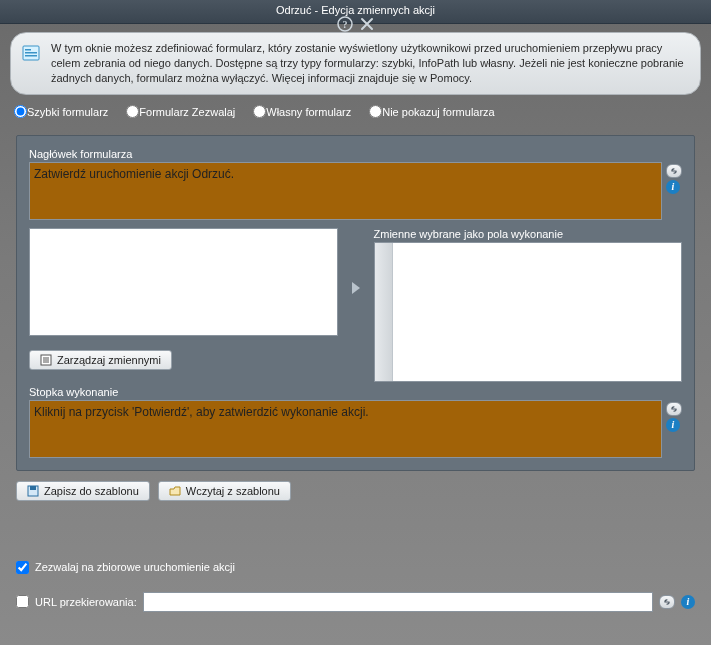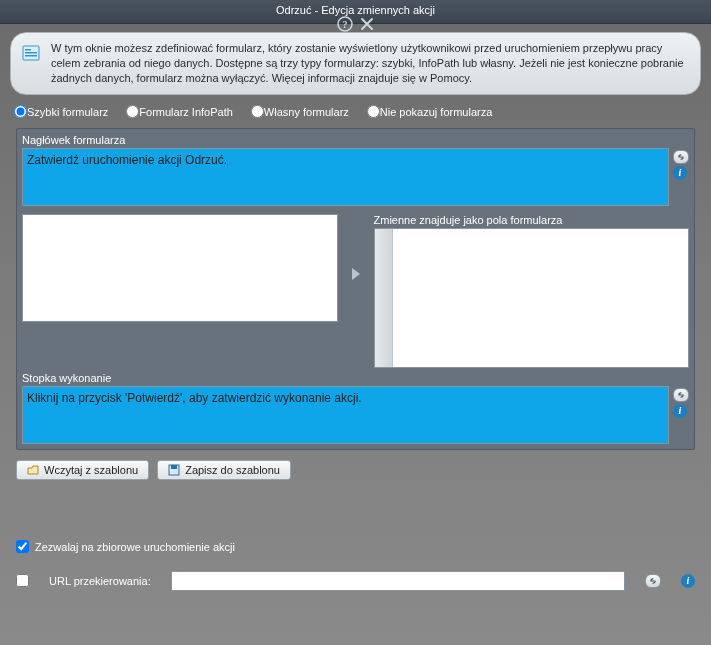--- a/index.html
+++ b/index.html
@@ -42,36 +42,36 @@
   }
   .info-banner .icon svg { width: 20px; height: 20px; }
   .info-text { font-size: 11px; line-height: 1.35; }
   .radio-row {
     display: flex; gap: 18px; padding: 2px 14px 10px 14px;
     color: #fff;
   }
   .radio-row label { display: flex; align-items: flex-end; cursor: pointer; }
   .radio-row input { cursor: pointer; }
   .form-box {
-    margin: 0 16px;
+    margin: 7px 16px;
     border: 1px solid #4f5a64;
     background: #67727c;
-    padding: 5px;
+    padding: 12px;
     border-radius: 2px;
   }
   .field-label { color: #fff; margin-bottom: 2px; font-size: 11px; }
   .row { display: flex; align-items: flex-start; gap: 4px; }
   textarea {
     width: 100%;
     border: 1px solid #8a949e;
     font-family: Tahoma, Arial, sans-serif;
     font-size: 12px;
     padding: 4px;
     resize: none;
-    background: #0ea5e9;
+    background: #a16207;
     color: #222;
   }
   .header-textarea { height: 58px; }
   .footer-textarea { height: 58px; }
   .side-icons { display: flex; flex-direction: column; gap: 2px; padding-top: 2px; }
   .link-icon, .help-icon {
     width: 16px; height: 14px; display: inline-flex; align-items: center; justify-content: center;
     border: 1px solid #8a949e; background: linear-gradient(to bottom,#f4f6f8,#d4d9dd);
     border-radius: 6px; font-size: 10px; cursor: pointer; color: #3a4550;
   }
@@ -107,22 +107,22 @@
     padding: 3px 10px;
     font-size: 11px;
     cursor: pointer;
     color: #222;
     display: inline-flex; align-items: center; gap: 5px;
   }
   .btn svg { width: 12px; height: 12px; }
   .btn-row { display:flex; gap:8px; margin: 10px 16px 0 16px; }
   .below-box { margin: 10px 16px 0 16px; color:#fff; }
   .below-box .btn-row { margin-left:0; margin-right:0; }
-  .checkbox-row { display:flex; align-items:flex-end; gap:6px; margin-top: 60px; }
-  .url-row { display:flex; align-items:center; gap:20px; margin-top: 18px; }
+  .checkbox-row { display:flex; align-items:center; gap:6px; margin-top: 60px; }
+  .url-row { display:flex; align-items:center; gap:6px; margin-top: 18px; }
   .url-row input[type=text] {
     flex: 1; border:1px solid #8a949e; background:#fff; height:20px; padding:2px 4px; font-size:12px;
   }
   .dialog-buttons {
     display:flex; gap:10px; justify-content:center; margin-top: 24px;
   }
   .dialog-buttons .btn { min-width: 70px; justify-content:center;margin-top:40px; }
   .manage-vars-row { margin-top: 14px; }
 </style>
 </head>
@@ -157,21 +157,21 @@
   <div class="info-text">W tym oknie możesz zdefiniować formularz, który zostanie wyświetlony użytkownikowi przed uruchomieniem przepływu pracy celem zebrania od niego danych. Dostępne są trzy typy formularzy: szybki, InfoPath lub  własny. Jeżeli nie jest konieczne pobranie żadnych danych, formularz można wyłączyć. Więcej informacji znajduje się w Pomocy.</div>
 </div>
 
 <div class="radio-row">
   <label>
     <input type="radio" name="ft" checked="" style="">
     <span>Szybki formularz</span>
   </label>
   <label>
     <input type="radio" name="ft" style="">
-    <span>Formularz InfoPath</span>
+    <span>Formularz Zezwalaj</span>
   </label>
   <label>
     <input type="radio" name="ft" style="">
     <span>Własny formularz</span>
   </label>
   <label>
     <input type="radio" name="ft" style="">
     <span>Nie pokazuj formularza</span>
   </label>
 </div>
@@ -187,30 +187,39 @@
             <path d="M4 7a3 3 0 0 1 3-3h0M10 7a3 3 0 0 1-3 3h0M5 7h4" stroke="#4a5560" stroke-width="1.5" fill="none" stroke-linecap="round"></path>
           </svg>
       </span>
       <span class="help-icon">i</span>
     </div>
   </div>
 
   <div class="cols2">
     <div>
       <div class="listbox"></div>
+      <div class="manage-vars-row">
+        <button class="btn">
+          <svg viewBox="0 0 12 12">
+              <rect x="1" y="1" width="10" height="10" fill="#fff" stroke="#555"></rect>
+              <path d="M3 4h6M3 6h6M3 8h6" stroke="#555" stroke-width="1"></path>
+            </svg>
+          <span>Zarządzaj zmiennymi</span>
+        </button>
+      </div>
     </div>
     <div class="arrow-col" style="padding-top:16px">
       <button class="arrow-btn">
         <svg width="16" height="16" viewBox="0 0 16 16">
             <path d="M4 2 L12 8 L4 14 Z" fill="#b9c3cc"></path>
           </svg>
       </button>
     </div>
     <div>
-      <div class="field-label">Zmienne znajduje jako pola formularza</div>
+      <div class="field-label">Zmienne wybrane jako pola wykonanie</div>
       <div class="listbox with-gutter" style="height:140px">
         <div class="gutter"></div>
         <div style="flex:1"></div>
       </div>
     </div>
   </div>
 
   <div class="field-label" style="margin-top:4px">Stopka wykonanie</div>
   <div class="row">
     <textarea class="footer-textarea" style="">Kliknij na przycisk 'Potwierdź', aby zatwierdzić wykonanie akcji.</textarea>
@@ -222,30 +231,30 @@
       </span>
       <span class="help-icon">i</span>
     </div>
   </div>
 </div>
 
 <div class="below-box">
   <div class="btn-row">
     <button class="btn">
       <svg viewBox="0 0 12 12">
-          <path d="M1 4h4l1-2h5v8H1z" fill="#f7e7b4" stroke="#b28b1f"></path>
-        </svg>
-      <span>Wczytaj z szablonu</span>
-    </button>
-    <button class="btn">
-      <svg viewBox="0 0 12 12">
           <rect x="1" y="1" width="10" height="10" fill="#d4e8f7" stroke="#2b6ea0"></rect>
           <rect x="3" y="1" width="6" height="4" fill="#2b6ea0"></rect>
         </svg>
       <span>Zapisz do szablonu</span>
+    </button>
+    <button class="btn">
+      <svg viewBox="0 0 12 12">
+          <path d="M1 4h4l1-2h5v8H1z" fill="#f7e7b4" stroke="#b28b1f"></path>
+        </svg>
+      <span>Wczytaj z szablonu</span>
     </button>
   </div>
 
   <div class="checkbox-row">
     <input type="checkbox" id="cb1" checked="" style="">
     <label for="cb1">Zezwalaj na zbiorowe uruchomienie akcji</label>
   </div>
 
   <div class="url-row">
     <input type="checkbox" id="cb2" style="">

